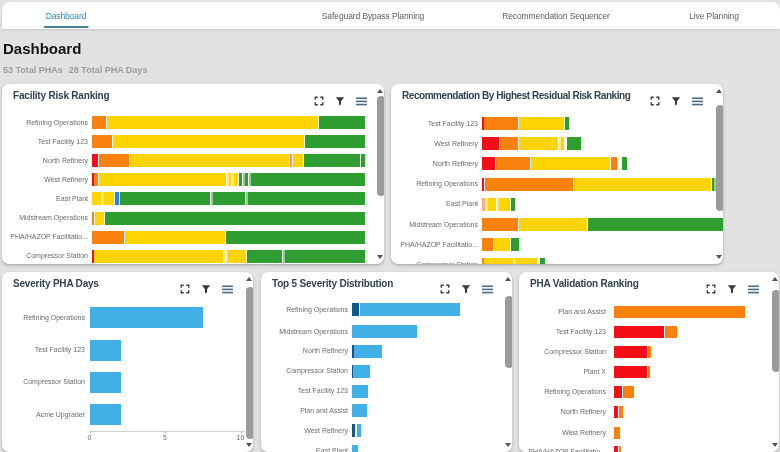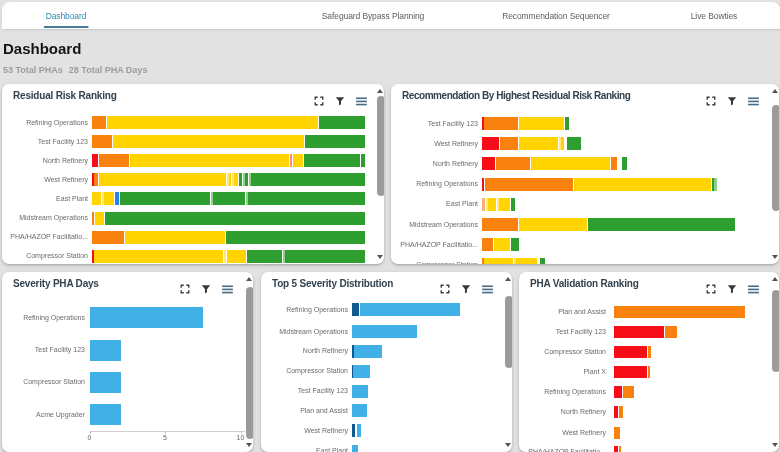--- a/index.html
+++ b/index.html
@@ -57,32 +57,32 @@
     <span>Dashboard</span>
     <span class="ink"></span>
   </div>
   <div class="tab" style="left:554px">
     <span>Recommendation Sequencer</span>
   </div>
   <div class="tab" style="left:371px">
     <span>Safeguard Bypass Planning</span>
   </div>
   <div class="tab" style="left:712px">
-    <span>Live Bowties</span>
+    <span>Live Planning</span>
   </div>
 </nav>
 
 <h1 class="page-title">Dashboard</h1>
 <div class="stats">
   <span>53 Total PHAs</span>
   <span>28 Total PHA Days</span>
 </div>
 
 <section class="panel" style="left:2px; top:84px; width:382px; height:180px;">
-  <h2 class="panel-title">Residual Risk Ranking</h2>
+  <h2 class="panel-title">Facility Risk Ranking</h2>
   <div class="panel-icons" style="right:17px">
     <span class="icon">
         <svg width="10" height="10" viewBox="0 0 24 24" fill="none" stroke="#3f3f3f" stroke-width="3.4">
           <path d="M3 9V3h6"></path>
           <path d="M15 3h6v6"></path>
           <path d="M21 15v6h-6"></path>
           <path d="M9 21H3v-6"></path>
         </svg>
       </span>
     <span class="icon">
@@ -171,21 +171,21 @@
         <div class="seg" style="width: 80px; background: rgb(47, 158, 49);"></div>
       </div>
     </div>
   <div class="vscroll">
     <span class="arr up"></span>
     <span class="thumb" style="top: 10px; height: 100px;"></span>
     <span class="arr down"></span>
   </div>
 </section>
 
-<section class="panel" style="left:391px; top:84px; width:388px; height:180px;">
+<section class="panel" style="left:391px; top:84px; width:332px; height:180px;">
   <h2 class="panel-title tight">Recommendation By Highest Residual Risk Ranking</h2>
   <div class="panel-icons" style="right:20px">
     <span class="icon">
         <svg width="10" height="10" viewBox="0 0 24 24" fill="none" stroke="#3f3f3f" stroke-width="3.4">
           <path d="M3 9V3h6"></path>
           <path d="M15 3h6v6"></path>
           <path d="M21 15v6h-6"></path>
           <path d="M9 21H3v-6"></path>
         </svg>
       </span>

